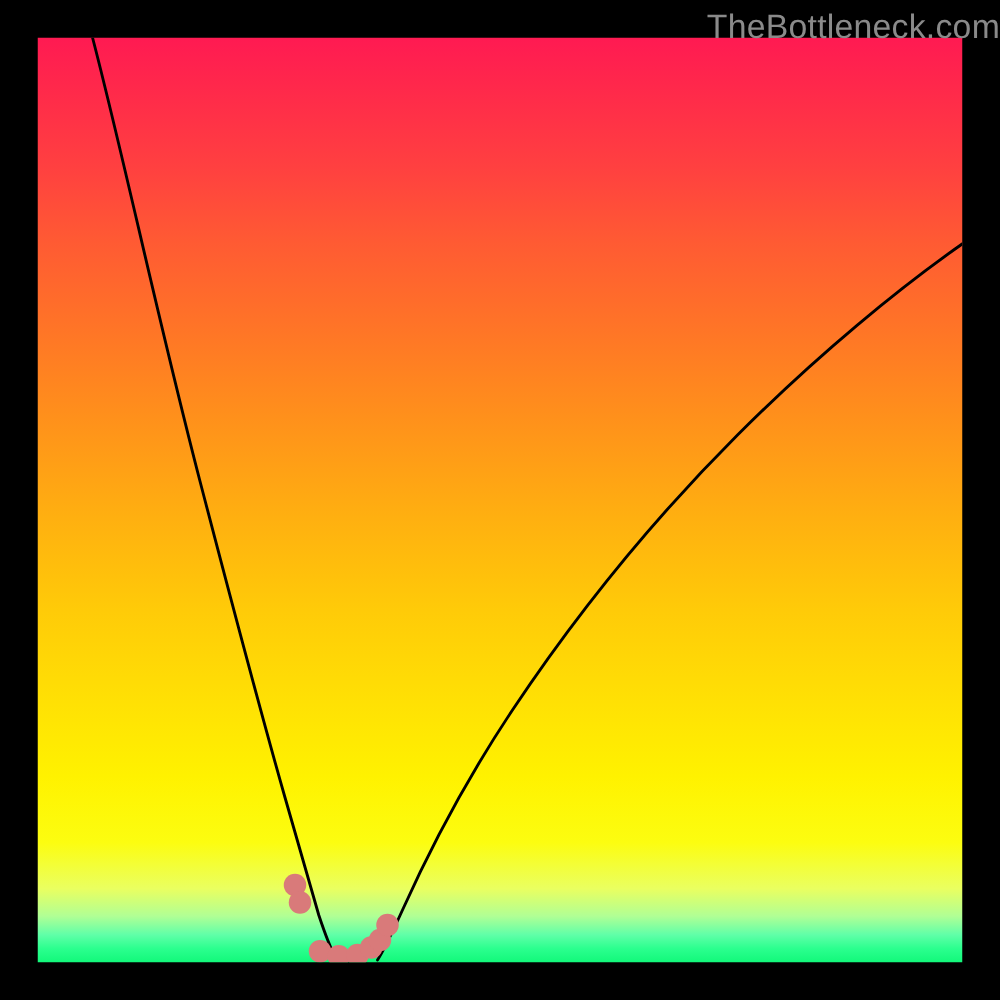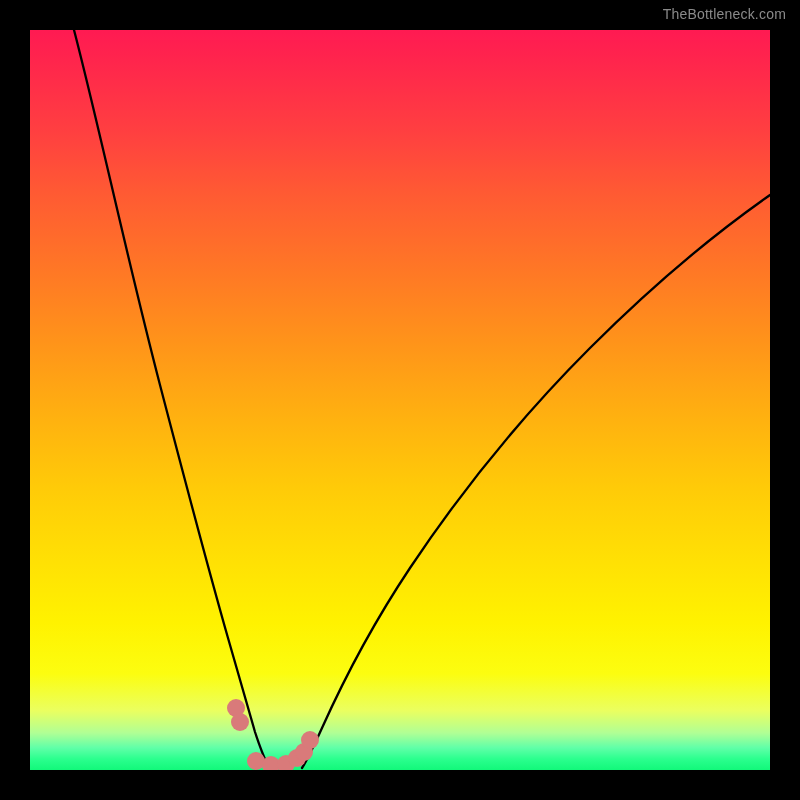--- a/index.html
+++ b/index.html
@@ -35,23 +35,23 @@
       #fcfd10 87%,
       #eaff60 92%,
       #b0ff95 95%,
       #60ffa8 97%,
       #2bff8e 98.5%,
       #12f87a 100%);
   }
   .watermark {
     position: absolute;
     top: 6px;
-    right: 14px;
+    right: 0;
     font-family: Arial, Helvetica, sans-serif;
-    font-size: 14px;
+    font-size: 27px;
     color: #8a8a8a;
     font-weight: 400;
     letter-spacing: 0.2px;
   }
   svg.curves {
     position: absolute;
     inset: 0;
   }
 </style>
 </head>

